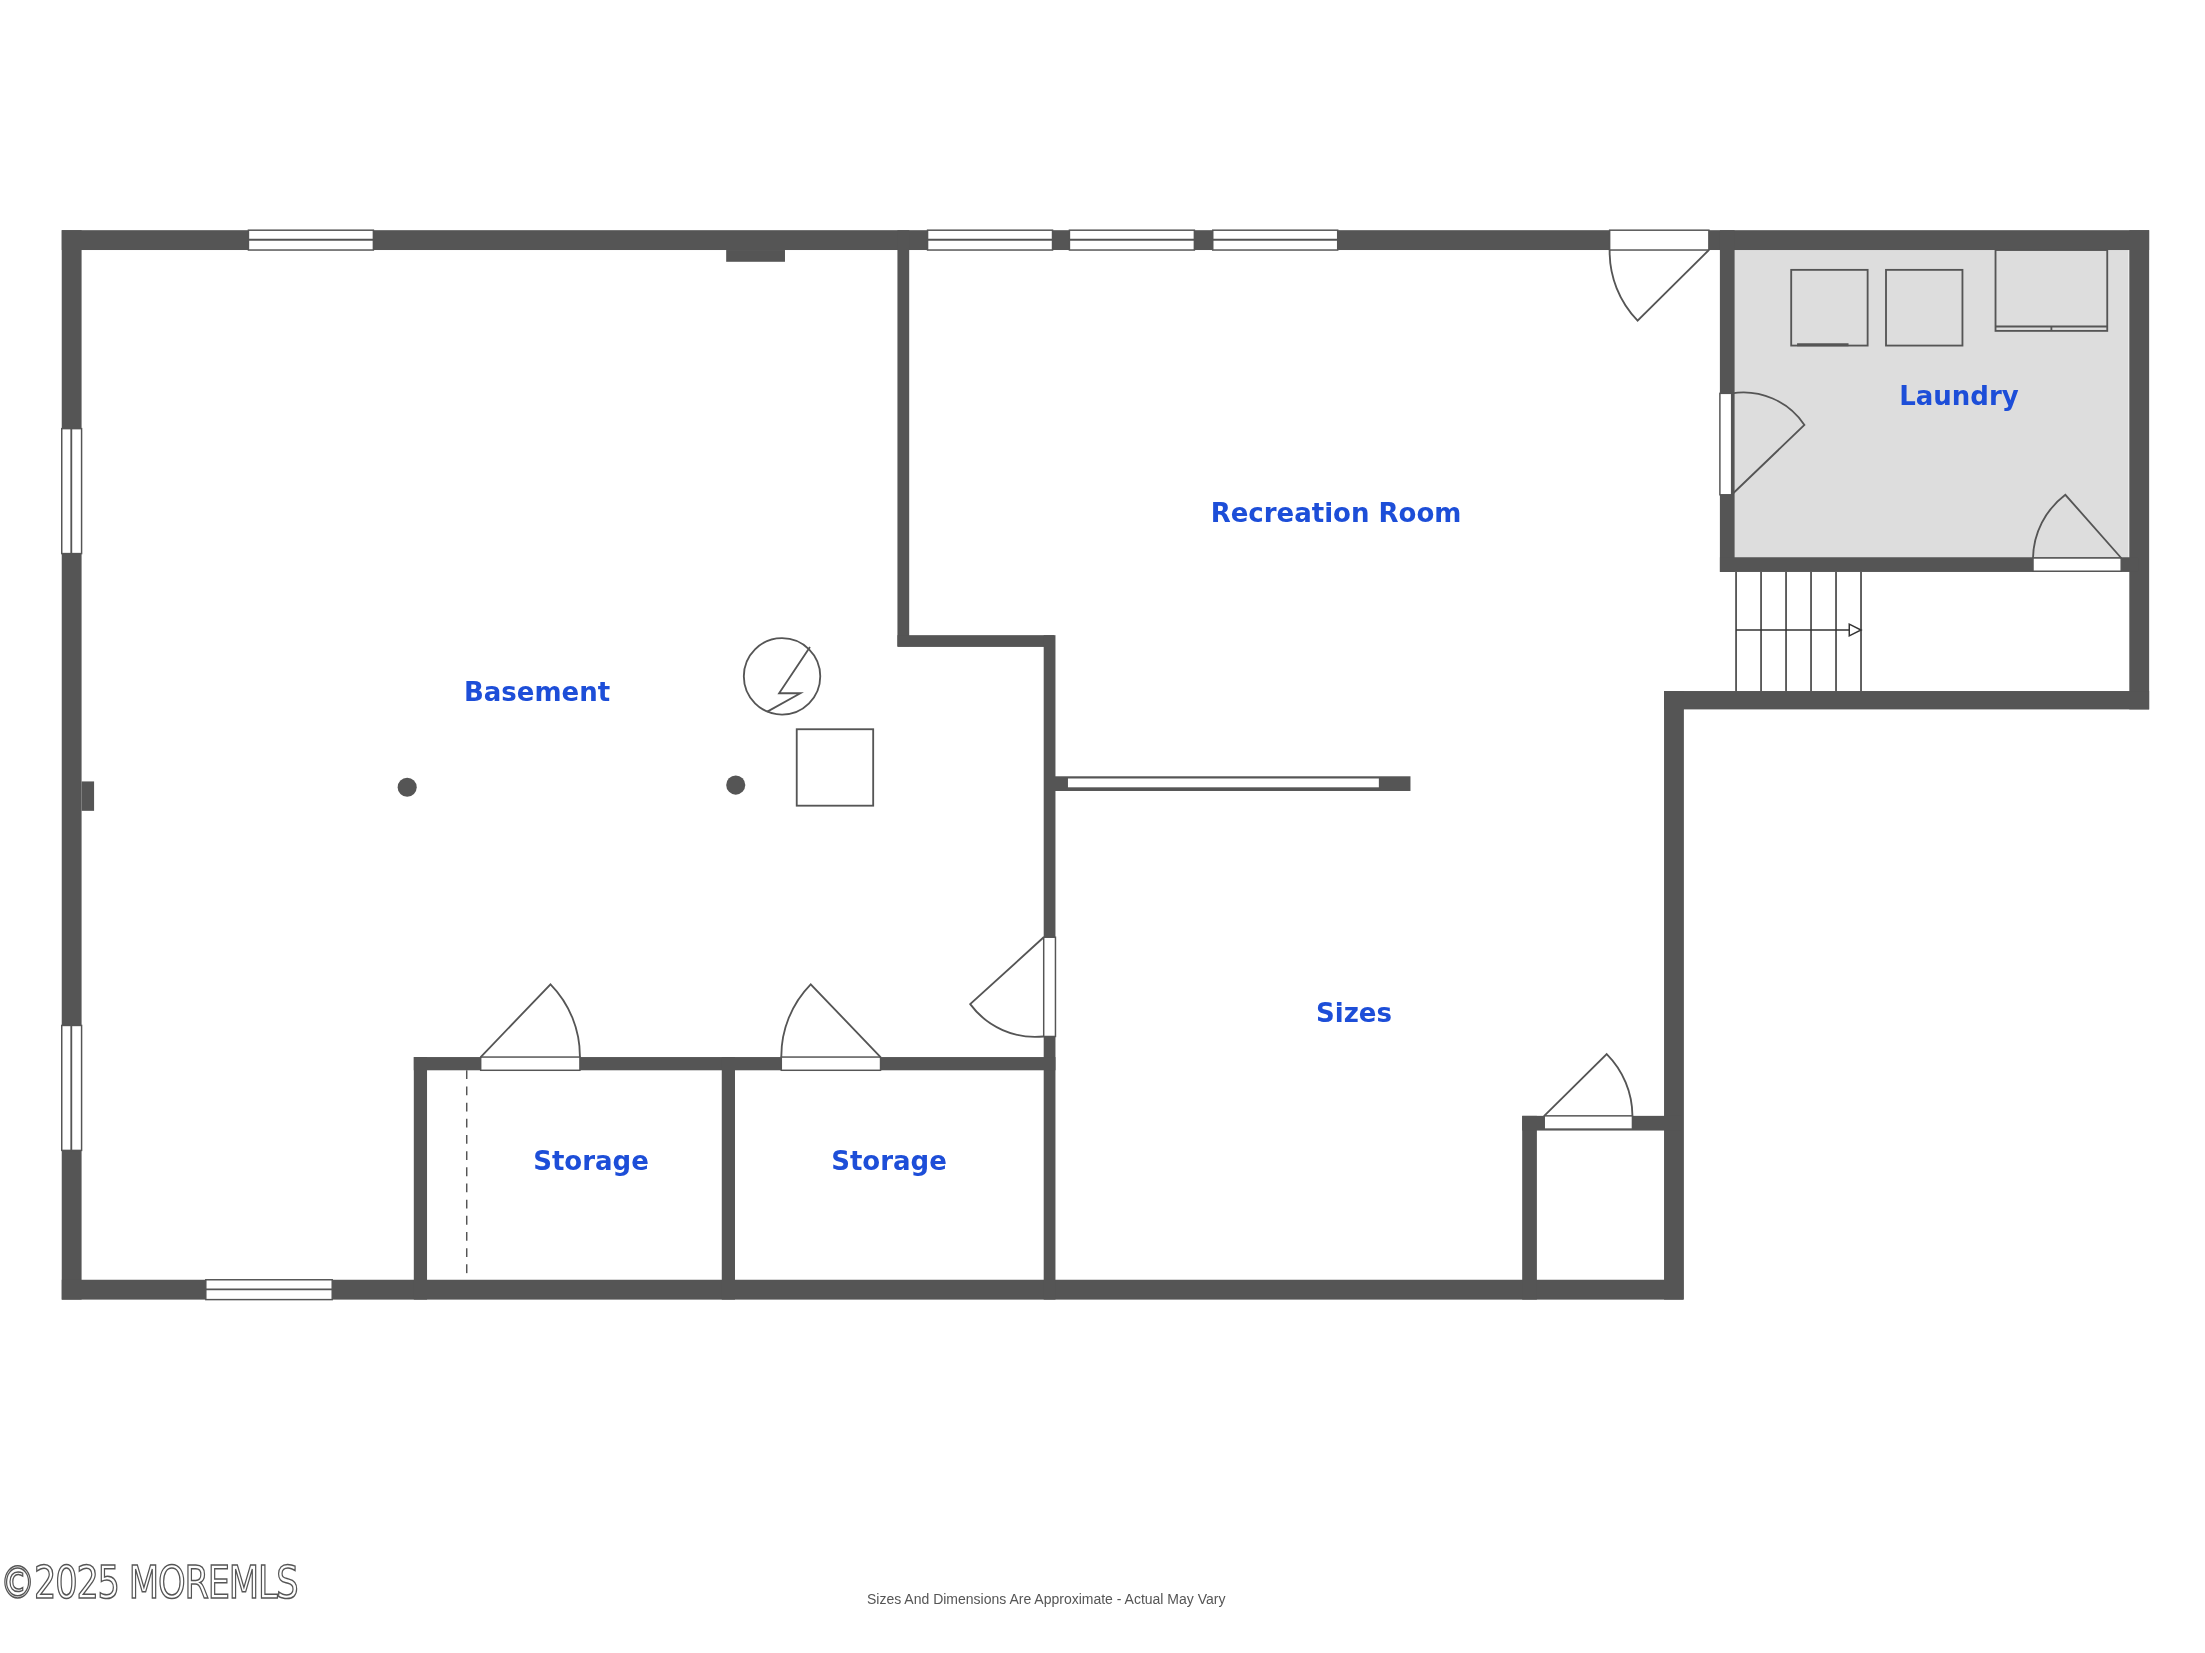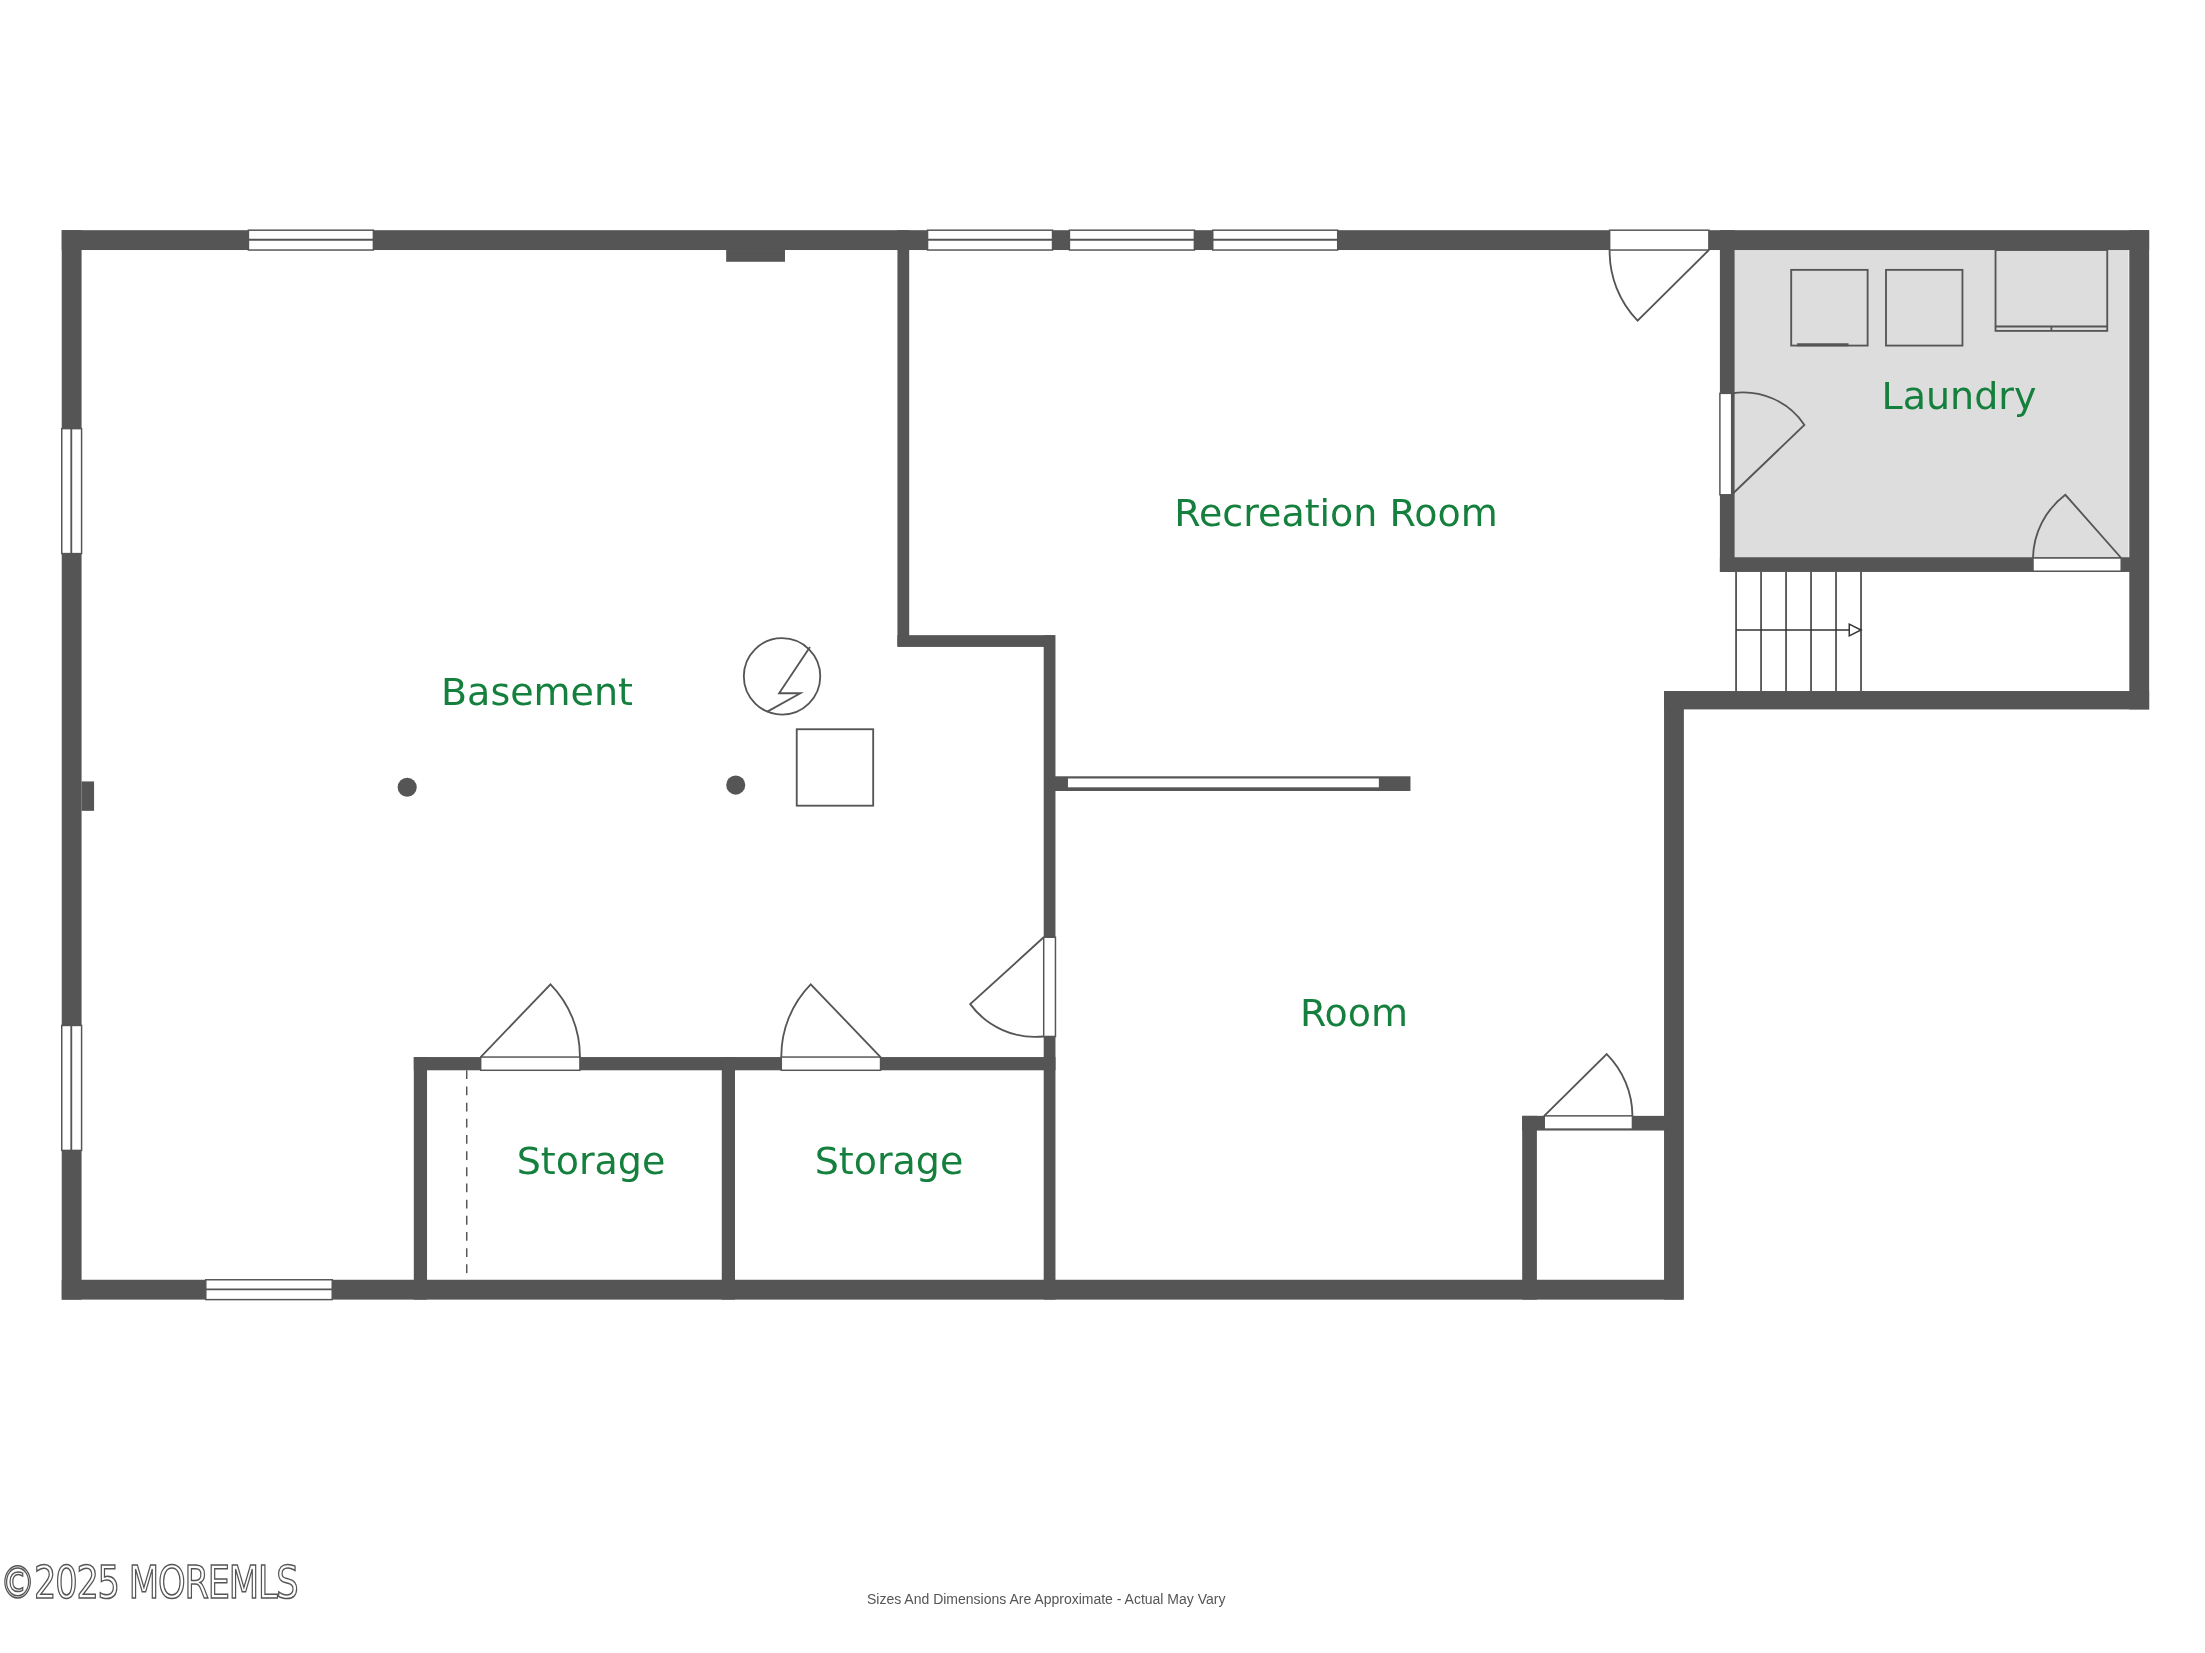--- a/index.html
+++ b/index.html
@@ -1,21 +1,21 @@
 <!DOCTYPE html>
 <html style="font-size:11.8px"><head>
 <meta charset="utf-8">
 <style>
   html, body { margin:0; padding:0; background:#ffffff; }
   body { width:2205px; height:1654px; position:relative; overflow:hidden; font-family:"DejaVu Sans", sans-serif; }
   svg { position:absolute; left:0; top:0; }
   .wall { fill:#555555; }
   .win { fill:#ffffff; stroke:#555555; stroke-width:2; }
   .thin { fill:none; stroke:#555555; stroke-width:2.5; }
-  .label { position:absolute; transform:translate(-50%,-50%); font-family:"DejaVu Sans", sans-serif; font-weight:normal; color:#15803d; font-size:38px; white-space:nowrap; }
+  .label { position:absolute; transform:translate(-50%,-50%); font-family:"DejaVu Sans", sans-serif; font-weight:bold; color:#1d4ed8; font-size:26px; white-space:nowrap; }
   .copyright { position:absolute; left:0; top:1557px; font-family:"DejaVu Sans", sans-serif; font-size:44px; color:#fff; -webkit-text-stroke:1.5px #555; letter-spacing:-1.5px; transform:scaleX(0.8); transform-origin:left; }
   .disclaimer { position:absolute; left:867px; top:1591px; font-family:"Liberation Sans", sans-serif; font-size:14px; color:#555555; white-space:nowrap; }
 </style>
 </head>
 <body>
 
 <svg width="2205" height="1654" viewBox="0 0 3000 2250">
 
   <rect x="2356" y="340" width="540" height="420" fill="#dddddd"></rect>
 
@@ -130,19 +130,19 @@
     <path class="thin" d="M1102 880 L1060 943 L1089 943 L1044 968"></path>
     <rect class="thin" x="1084" y="992" width="104" height="104"></rect>
     <circle cx="554" cy="1071" r="13" fill="#555"></circle>
     <circle cx="1001" cy="1068" r="13" fill="#555"></circle>
   </g>
 </svg>
 
 <div class="label" style="left:537px;top:692px;">Basement</div>
 <div class="label" style="left:1336px;top:513px;">Recreation Room</div>
 <div class="label" style="left:1959px;top:396px;">Laundry</div>
-<div class="label" style="left:1354px;top:1013px;">Room</div>
+<div class="label" style="left:1354px;top:1013px;">Sizes</div>
 <div class="label" style="left:591px;top:1161px;">Storage</div>
 <div class="label" style="left:889px;top:1161px;">Storage</div>
 
 <div class="copyright">©2025 MOREMLS</div>
 <div class="disclaimer">Sizes And Dimensions Are Approximate - Actual May Vary</div>
 
 
 </body></html>

